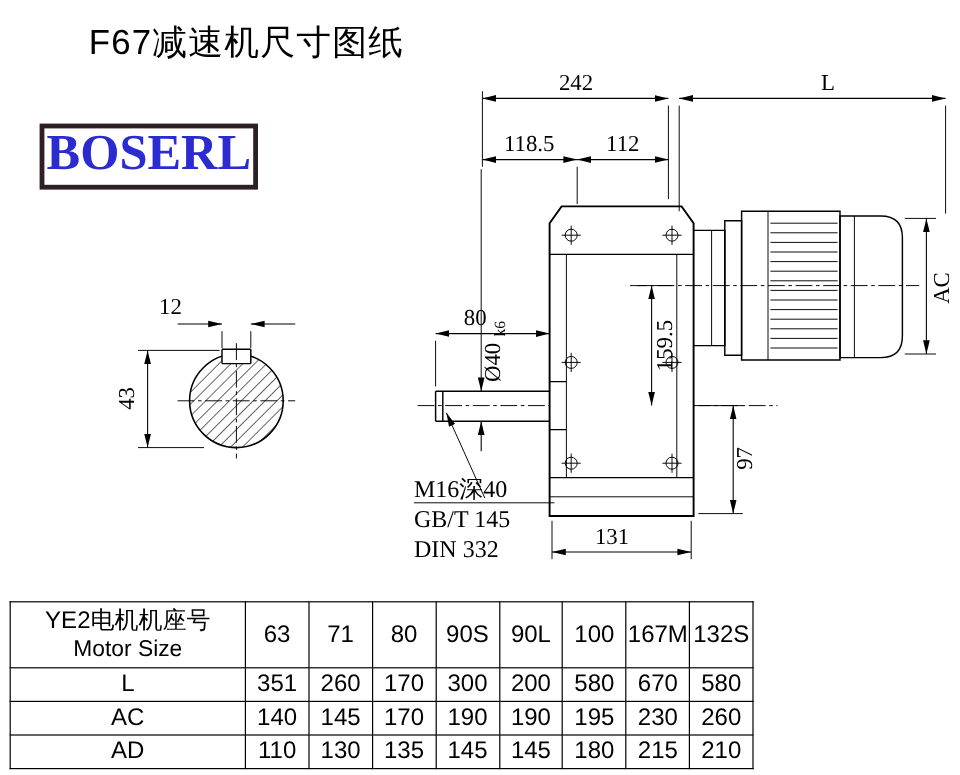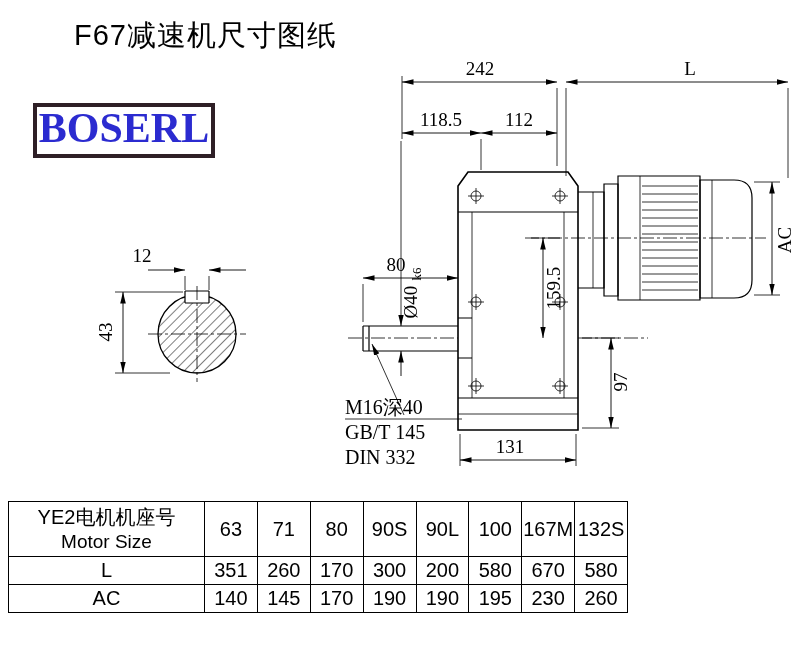--- a/index.html
+++ b/index.html
@@ -199,14 +199,25 @@
       <td>AC</td>
       <td>140</td>
       <td>145</td>
       <td>170</td>
       <td>190</td>
       <td>190</td>
       <td>195</td>
       <td>230</td>
       <td>260</td>
     </tr>
+    <tr class="data-row">
+      <td>AD</td>
+      <td>110</td>
+      <td>130</td>
+      <td>135</td>
+      <td>145</td>
+      <td>145</td>
+      <td>180</td>
+      <td>215</td>
+      <td>210</td>
+    </tr>
   </tbody>
 </table>
 
 </body></html>

